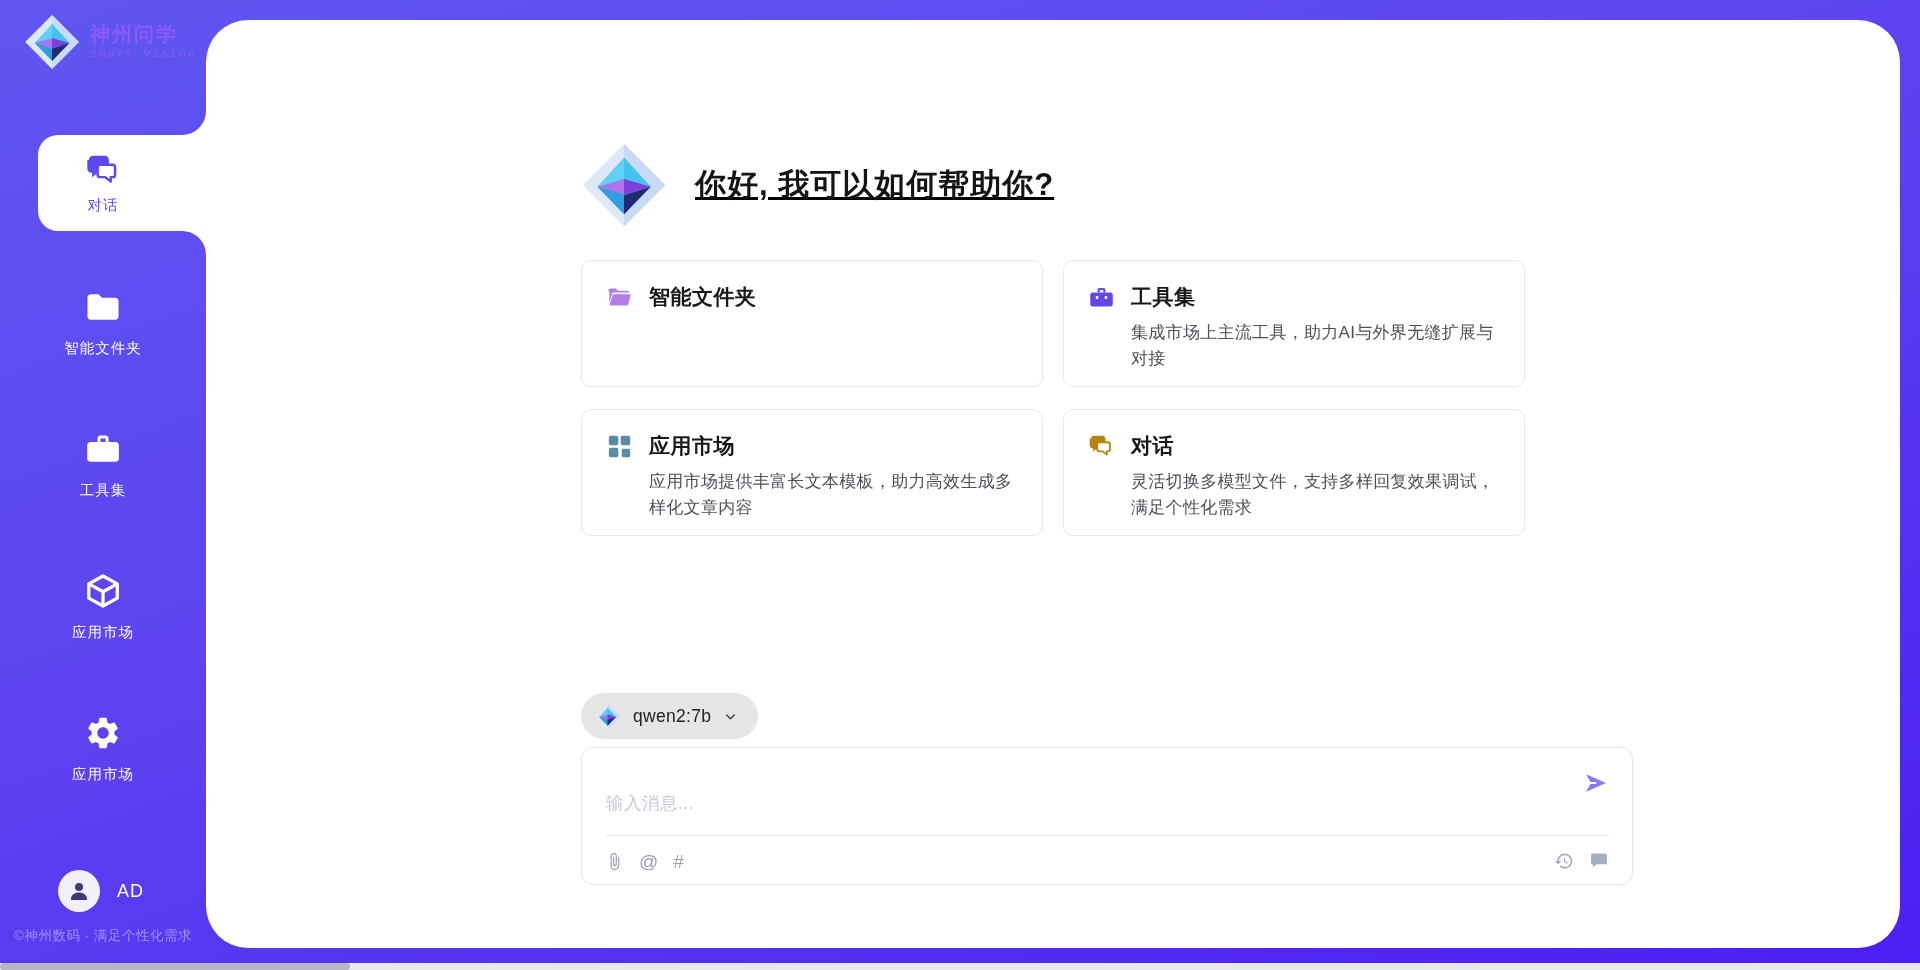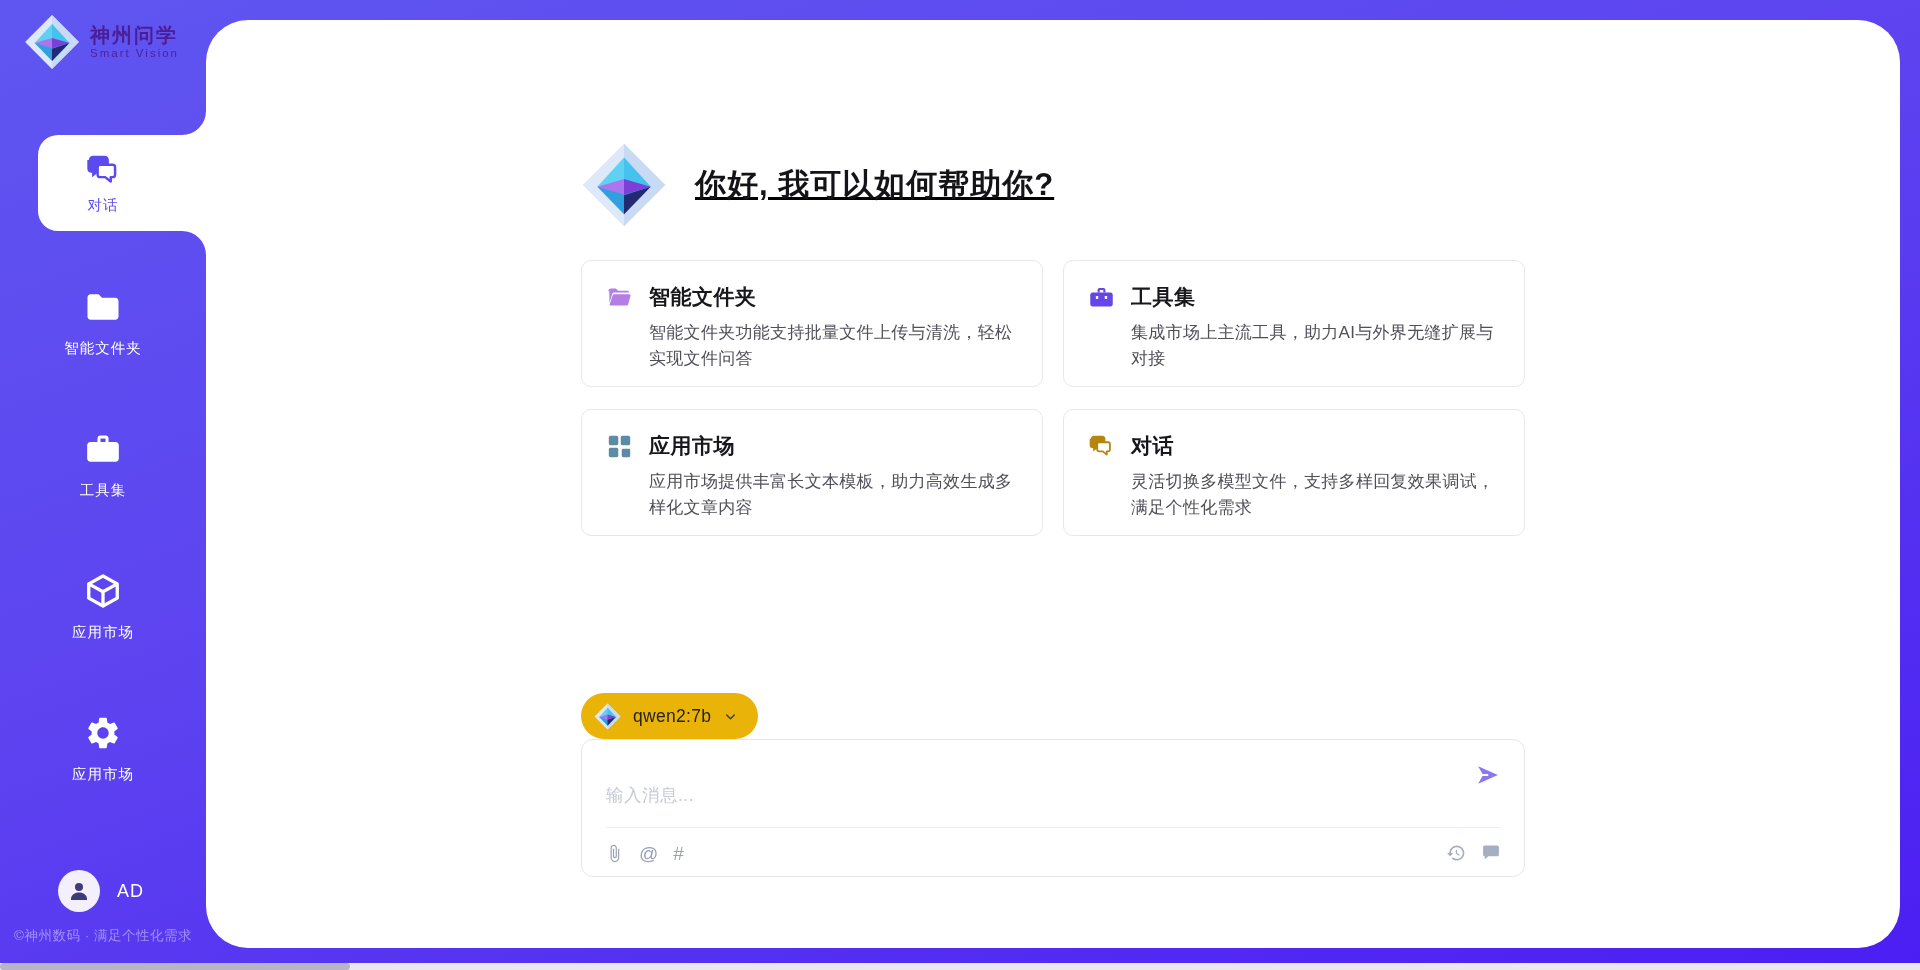--- a/index.html
+++ b/index.html
@@ -14,21 +14,21 @@
   
   .main-panel {
     position:absolute; left:206px; top:20px; right:20px; bottom:22px;
     background:#ffffff; border-radius:42px;
   }
 
   
   .sidebar { position:absolute; left:0; top:0; width:206px; height:100%; }
   .brand { position:absolute; left:24px; top:14px; display:flex; align-items:center; gap:10px; }
   .brand-logo { width:56px; height:56px; }
-  .brand-text { color:#4c1d95; line-height:1.15; }
+  .brand-text { color:#8b5cf6; line-height:1.15;font-family:Liberation Mono, monospace; }
   .brand-name { font-size:20px; font-weight:bold; letter-spacing:2px; }
   .brand-sub { font-size:11.5px; letter-spacing:2px; opacity:.95; }
 
   .tab-shape { position:absolute; left:38px; top:111px; }
   .tab-inner {
     position:absolute; left:0; top:135px; width:206px; height:96px;
     display:flex; flex-direction:column; align-items:center; justify-content:center;
     gap:7px; color:#5b4af0; cursor:pointer;
   }
   .tab-inner .nav-label { color:#5b4af0; }
@@ -77,29 +77,29 @@
     margin:9px 0 0 43px; font-size:17px; color:#4f4f58;
     line-height:1.55; letter-spacing:.3px;
   }
   .card0 .card-icon { color:#b57de6; }
   .card1 .card-icon { color:#6446e9; }
   .card2 .card-icon { color:#5d8ba6; }
   .card3 .card-icon { color:#b5860f; }
 
   .model-pill {
     margin-top:157px; align-self:flex-start; height:46px; border-radius:23px;
-    background:#eab308; display:flex; align-items:center; gap:12px;
+    background:#e5e5e5; display:flex; align-items:center; gap:12px;
     padding:0 20px 0 13px; cursor:pointer;
   }
   .pill-diamond { width:27px; height:27px; }
   .pill-label { font-size:17.5px; color:#232329; letter-spacing:.3px; }
   .pill-chevron { width:15px; height:15px; color:#3b3b42; }
 
   .composer {
-    position:relative; height:138px; width:944px;
+    margin-top:8px; position:relative; height:138px; width:1052px;
     border:1.5px solid #e4e5ed; border-radius:12px; background:#fff;
   }
   .composer-input {
     position:absolute; left:0; top:0; width:100%; height:86px;
     border:none; outline:none; background:transparent;
     padding:24px 70px 0 24px; font-size:17.5px; color:#33333a;
     font-family:"Liberation Sans","DejaVu Sans",sans-serif; letter-spacing:.5px;
   }
   .composer-input::placeholder { color:#c6cad6; }
   .send-btn {
@@ -266,21 +266,20 @@
     </div>
 
     <div class="cards">
       <div class="card card0">
         <div class="card-head">
           <svg class="card-icon">
               <use href="#sym-folder-open"></use>
             </svg>
           <div class="card-title">智能文件夹</div>
         </div>
-        <div class="card-desc">智能文件夹功能支持批量文件上传与清洗，轻松实现文件问答</div>
       </div>
       <div class="card card1">
         <div class="card-head">
           <svg class="card-icon">
               <use href="#sym-toolbox"></use>
             </svg>
           <div class="card-title">工具集</div>
         </div>
         <div class="card-desc">集成市场上主流工具，助力AI与外界无缝扩展与对接</div>
       </div>

